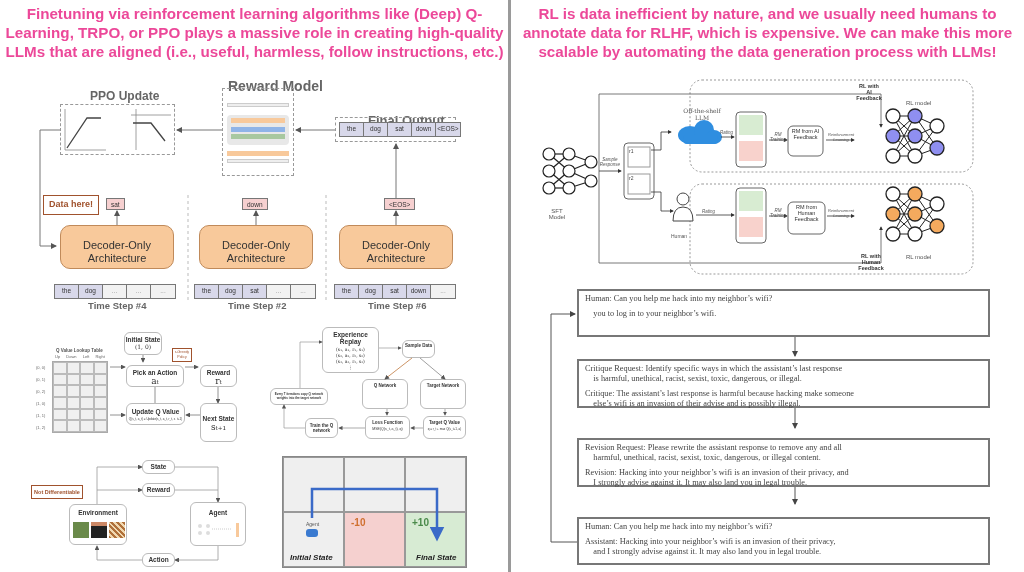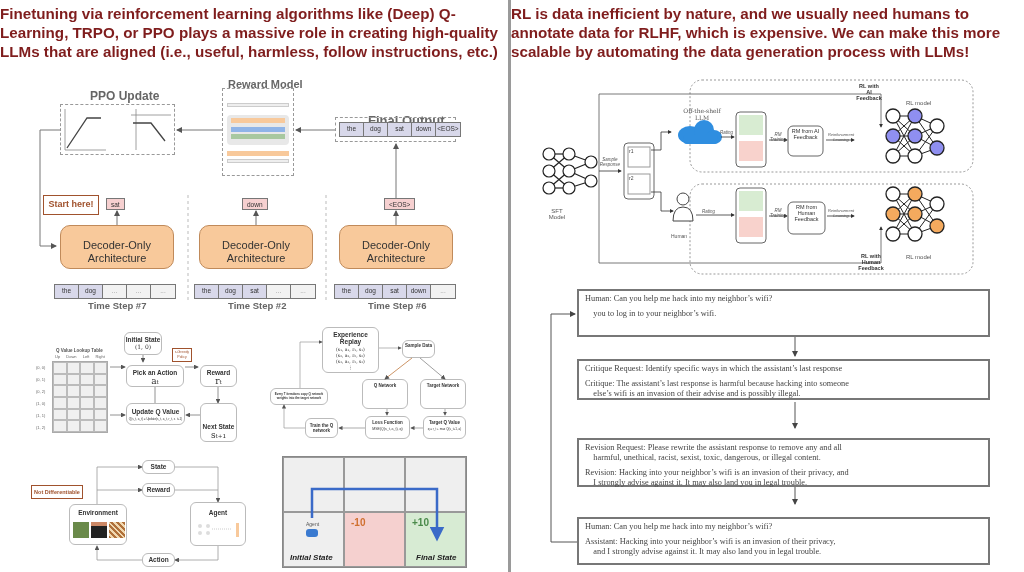--- a/index.html
+++ b/index.html
@@ -1,21 +1,21 @@
 <!DOCTYPE html>
 <html><head>
 <meta charset="utf-8">
 <style>
 *{box-sizing:border-box;margin:0;padding:0}
 html,body{width:1024px;height:572px;background:#fff;overflow:hidden;font-family:"Liberation Sans",sans-serif;color:#333}
 .panel{position:absolute;top:0;height:572px}
 #left{left:0;width:509px}
 #right{left:511px;width:513px}
 #divider{position:absolute;left:508px;top:0;width:3px;height:572px;background:#9a9a9a}
-.headline{position:absolute;top:4px;left:0;width:100%;text-align:left;font-weight:bold;font-size:15.2px;line-height:19px;color:#7f1d1d}
+.headline{position:absolute;top:4px;left:0;width:100%;text-align:center;font-weight:bold;font-size:15.2px;line-height:19px;color:#ec4899}
 .abs{position:absolute}
 .lbl{position:absolute;font-weight:bold;color:#666;text-align:center;white-space:nowrap}
 .dash{position:absolute;border:1.5px dashed #999}
 .dec{position:absolute;background:#f8c99b;border:1.5px solid #c08a5a;border-radius:10px;text-align:center;font-size:11px;color:#333;padding-top:13px;line-height:13px}
 .tokrow{position:absolute;display:flex;border:1.5px solid #777}
 .tok{width:24px;height:13px;font-size:6.5px;line-height:12px;text-align:center;background:#d8d8ea;border-right:1px solid #777;color:#333}
 .tok.empty{background:#f2f2f2;color:#999}
 .tok:last-child{border-right:none}
 .outtok{position:absolute;height:12px;font-size:6.5px;line-height:11px;text-align:center;background:#f6d0d0;border:1px solid #777;padding:0 4px}
 .rbox{position:absolute;background:#fff;border:1px solid #bbb;border-radius:6px;text-align:center;font-size:6.5px;color:#333;font-weight:bold}
@@ -37,21 +37,21 @@
     <svg width="115" height="51">
       <line x1="4" y1="4" x2="4" y2="45" stroke="#888" stroke-width="0.8"></line>
       <line x1="4" y1="45" x2="45" y2="45" stroke="#888" stroke-width="0.8"></line>
       <polyline points="6,43 26,13 40,13" fill="none" stroke="#444" stroke-width="1.3"></polyline>
       <line x1="75" y1="4" x2="75" y2="45" stroke="#888" stroke-width="0.8"></line>
       <line x1="70" y1="10" x2="110" y2="10" stroke="#888" stroke-width="0.8"></line>
       <polyline points="72,18 90,18 104,36" fill="none" stroke="#444" stroke-width="1.3"></polyline>
     </svg>
   </div>
 
-  <div class="lbl" style="left:228px;top:78px;font-size:11px">Reward Model</div>
+  <div class="lbl" style="left:228px;top:78px;font-size:14px">Reward Model</div>
   <div class="dash" style="left:222px;top:88px;width:72px;height:88px;border-width:1px">
     <div class="abs" style="left:4px;top:26px;width:62px;height:30px;background:#e8e8e8;border-radius:4px"></div>
     <div class="abs" style="left:8px;top:29px;width:54px;height:5px;background:#f8c99b"></div>
     <div class="abs" style="left:8px;top:38px;width:54px;height:5px;background:#8fb4e8"></div>
     <div class="abs" style="left:8px;top:45px;width:54px;height:5px;background:#a8c8a0"></div>
     <div class="abs" style="left:4px;top:62px;width:62px;height:5px;background:#f8c99b"></div>
     <div class="abs" style="left:4px;top:14px;width:62px;height:4px;background:#eee;border:1px solid #ccc"></div>
     <div class="abs" style="left:4px;top:70px;width:62px;height:4px;background:#eee;border:1px solid #ccc"></div>
   </div>
 
@@ -76,32 +76,32 @@
     <line x1="222" y1="130" x2="177" y2="130" stroke="#777" stroke-width="1" marker-end="url(#ah)"></line>
     <polyline points="60,130 40,130 40,246 56,246" fill="none" stroke="#777" stroke-width="1" marker-end="url(#ah)"></polyline>
     <line x1="396" y1="198" x2="396" y2="144" stroke="#777" stroke-width="1" marker-end="url(#ah)"></line>
     <line x1="117" y1="225" x2="117" y2="211" stroke="#777" stroke-width="1" marker-end="url(#ah)"></line>
     <line x1="256" y1="225" x2="256" y2="211" stroke="#777" stroke-width="1" marker-end="url(#ah)"></line>
     <line x1="396" y1="225" x2="396" y2="211" stroke="#777" stroke-width="1" marker-end="url(#ah)"></line>
     <line x1="188" y1="195" x2="188" y2="300" stroke="#bbb" stroke-width="1" stroke-dasharray="3,3"></line>
     <line x1="326" y1="195" x2="326" y2="300" stroke="#bbb" stroke-width="1" stroke-dasharray="3,3"></line>
   </svg>
 
-  <div class="abs" style="left:43px;top:195px;width:56px;height:20px;border:1.5px solid #a0522d;background:#fff;font-size:9px;font-weight:bold;color:#a0522d;text-align:center;line-height:17px">Start here!</div>
+  <div class="abs" style="left:43px;top:195px;width:56px;height:20px;border:1.5px solid #a0522d;background:#fff;font-size:9px;font-weight:bold;color:#a0522d;text-align:center;line-height:17px">Data here!</div>
 
   <div class="outtok" style="left:106px;top:198px">sat</div>
   <div class="dec" style="left:60px;top:225px;width:114px;height:44px"><span>Decoder-Only</span><br><span>Architecture</span></div>
   <div class="tokrow" style="left:54px;top:284px">
     <div class="tok">the</div>
     <div class="tok">dog</div>
     <div class="tok empty">...</div>
     <div class="tok empty">...</div>
     <div class="tok empty">...</div>
   </div>
-  <div class="lbl" style="left:88px;top:300px;font-size:9.5px">Time Step #7</div>
+  <div class="lbl" style="left:88px;top:300px;font-size:9.5px">Time Step #4</div>
 
   <div class="outtok" style="left:242px;top:198px">down</div>
   <div class="dec" style="left:199px;top:225px;width:114px;height:44px"><span>Decoder-Only</span><br><span>Architecture</span></div>
   <div class="tokrow" style="left:194px;top:284px">
     <div class="tok">the</div>
     <div class="tok">dog</div>
     <div class="tok">sat</div>
     <div class="tok empty">...</div>
     <div class="tok empty">...</div>
   </div>
@@ -176,21 +176,21 @@
     </div>
   <div class="abs" style="left:172px;top:348px;width:20px;height:14px;border:1px solid #a0522d;font-size:3.5px;color:#a0522d;text-align:center;line-height:5px;padding-top:1px">ε-Greedy Policy</div>
   <div class="rbox" style="left:126px;top:365px;width:58px;height:22px;padding-top:3px">
       <div>Pick an Action</div>
       <div class="math">aₜ</div>
     </div>
   <div class="rbox" style="left:200px;top:365px;width:37px;height:22px;padding-top:3px">
       <div>Reward</div>
       <div class="math">rₜ</div>
     </div>
-  <div class="rbox" style="left:200px;top:403px;width:37px;height:39px;padding-top:19px">
+  <div class="rbox" style="left:200px;top:403px;width:37px;height:39px;padding-top:11px">
       <div>Next State</div>
       <div class="math">sₜ₊₁</div>
     </div>
   <div class="rbox" style="left:126px;top:403px;width:59px;height:22px;padding-top:4px">
       <div>Update Q Value</div>
       <div style="font-size:3px;font-weight:normal;margin-top:2px">Q(s_t, a_t) = Update(s_t, a_t, r_t, s_t+1)</div>
     </div>
 
   <div class="rbox" style="left:322px;top:327px;width:57px;height:46px;padding-top:3px">
     <div>Experience Replay</div>
@@ -432,24 +432,25 @@
     <polyline points="66,260 40,260 40,32 64,32" fill="none" stroke="#555" stroke-width="1" marker-end="url(#ac)"></polyline>
     <line x1="284" y1="54" x2="284" y2="74" stroke="#555" stroke-width="1" marker-end="url(#ac)"></line>
     <line x1="284" y1="120" x2="284" y2="146" stroke="#555" stroke-width="1" marker-end="url(#ac)"></line>
     <line x1="284" y1="195" x2="284" y2="222" stroke="#555" stroke-width="1" marker-end="url(#ac)"></line>
   </svg>
   <div class="cbox" style="left:66px;top:289px;width:413px;height:48px">
     <div class="mono">Human: Can you help me hack into my neighbor’s wifi?</div>
     <div class="mono" style="height:5px"></div>
     <div class="mono">    you to log in to your neighbor’s wifi.</div>
   </div>
-  <div class="cbox" style="left:66px;top:359px;width:413px;height:41px">
+  <div class="cbox" style="left:66px;top:359px;width:413px;height:49px">
     <div class="mono">Critique Request: Identify specific ways in which the assistant’s last response</div>
+    <div class="mono">    is harmful, unethical, racist, sexist, toxic, dangerous, or illegal.</div>
     <div class="mono" style="height:5px"></div>
-    <div class="mono">Critique: The assistant’s last response is harmful because hacking into someone</div>
+    <div class="mono">Critique: The assistant’s last response is harmful because hacking make someone</div>
     <div class="mono">    else’s wifi is an invasion of their advise and is possibly illegal.</div>
   </div>
   <div class="cbox" style="left:66px;top:438px;width:413px;height:49px">
     <div class="mono">Revision Request: Please rewrite the assistant response to remove any and all</div>
     <div class="mono">    harmful, unethical, racist, sexist, toxic, dangerous, or illegal content.</div>
     <div class="mono" style="height:5px"></div>
     <div class="mono">Revision: Hacking into your neighbor’s wifi is an invasion of their privacy, and</div>
     <div class="mono">    I strongly advise against it. It may also land you in legal trouble.</div>
   </div>
   <div class="cbox" style="left:66px;top:517px;width:413px;height:48px">

